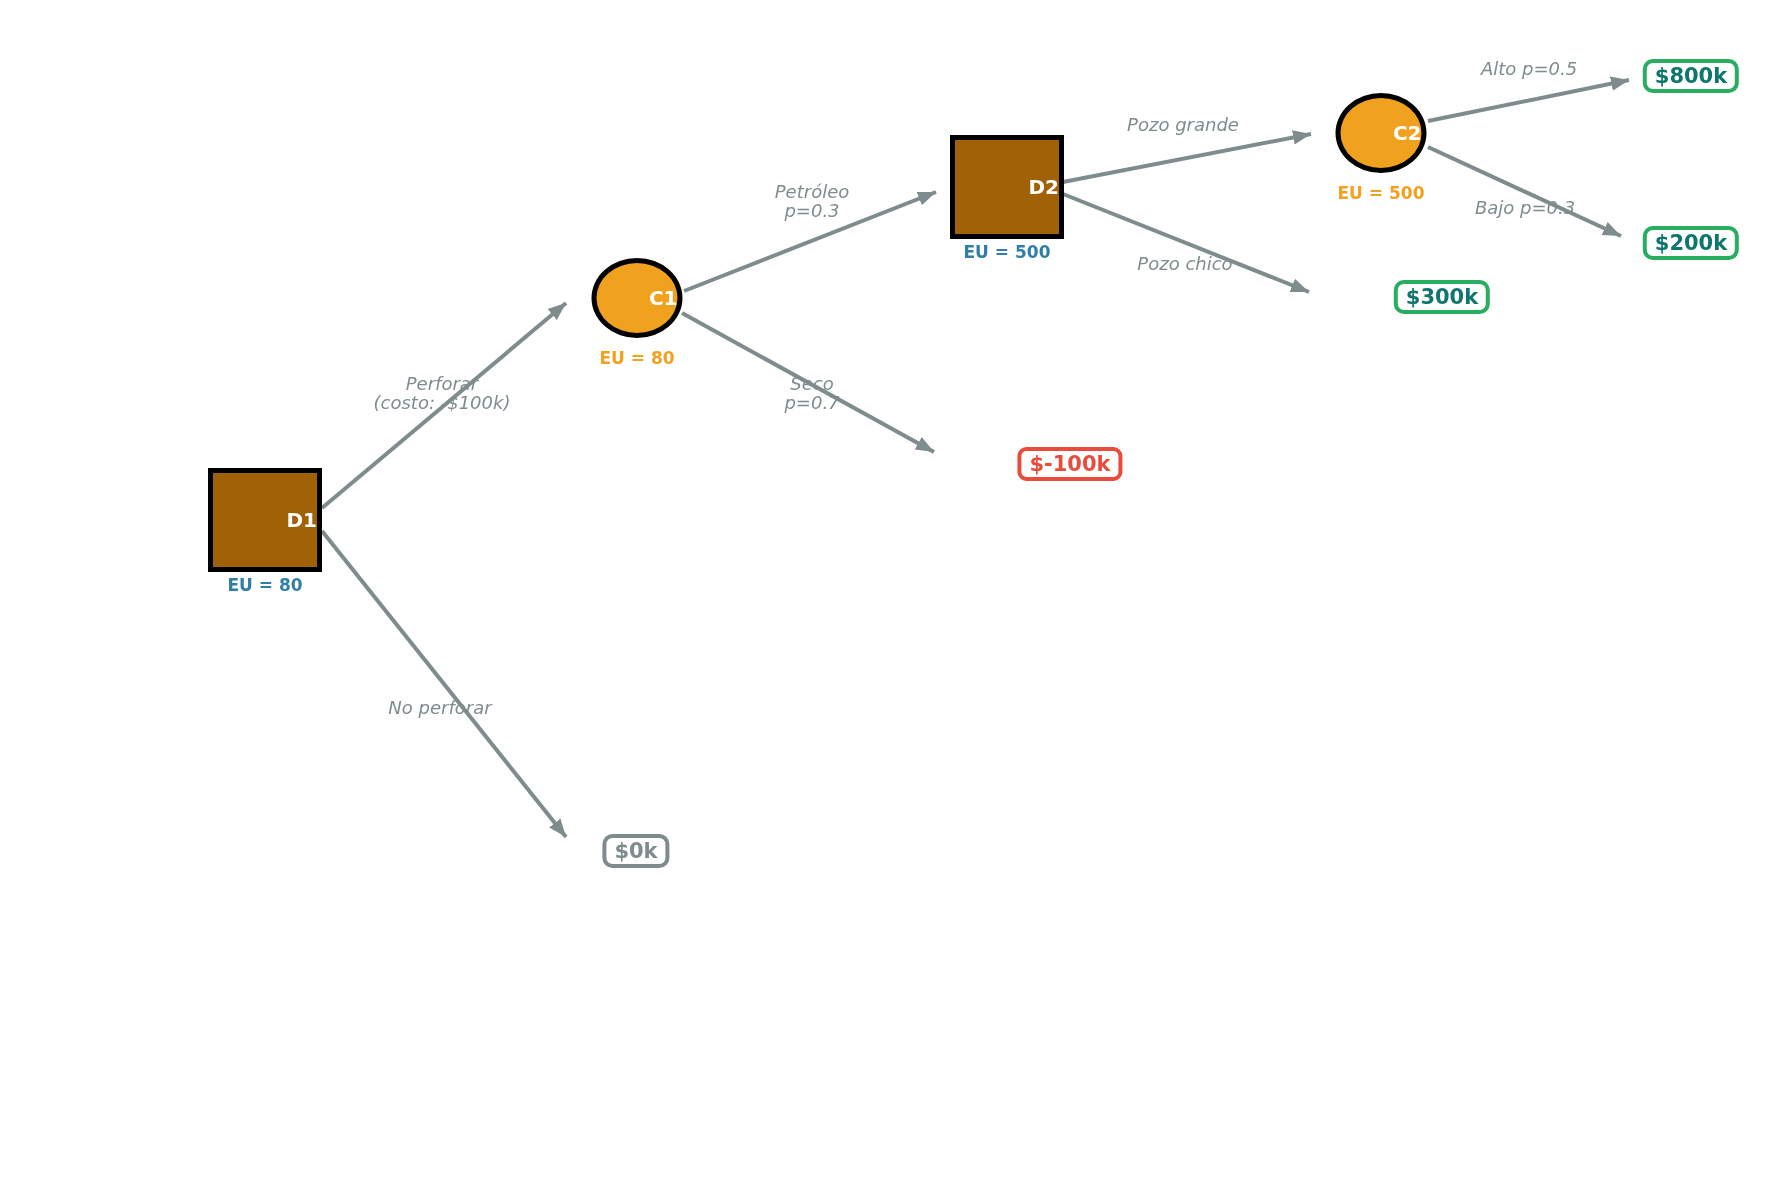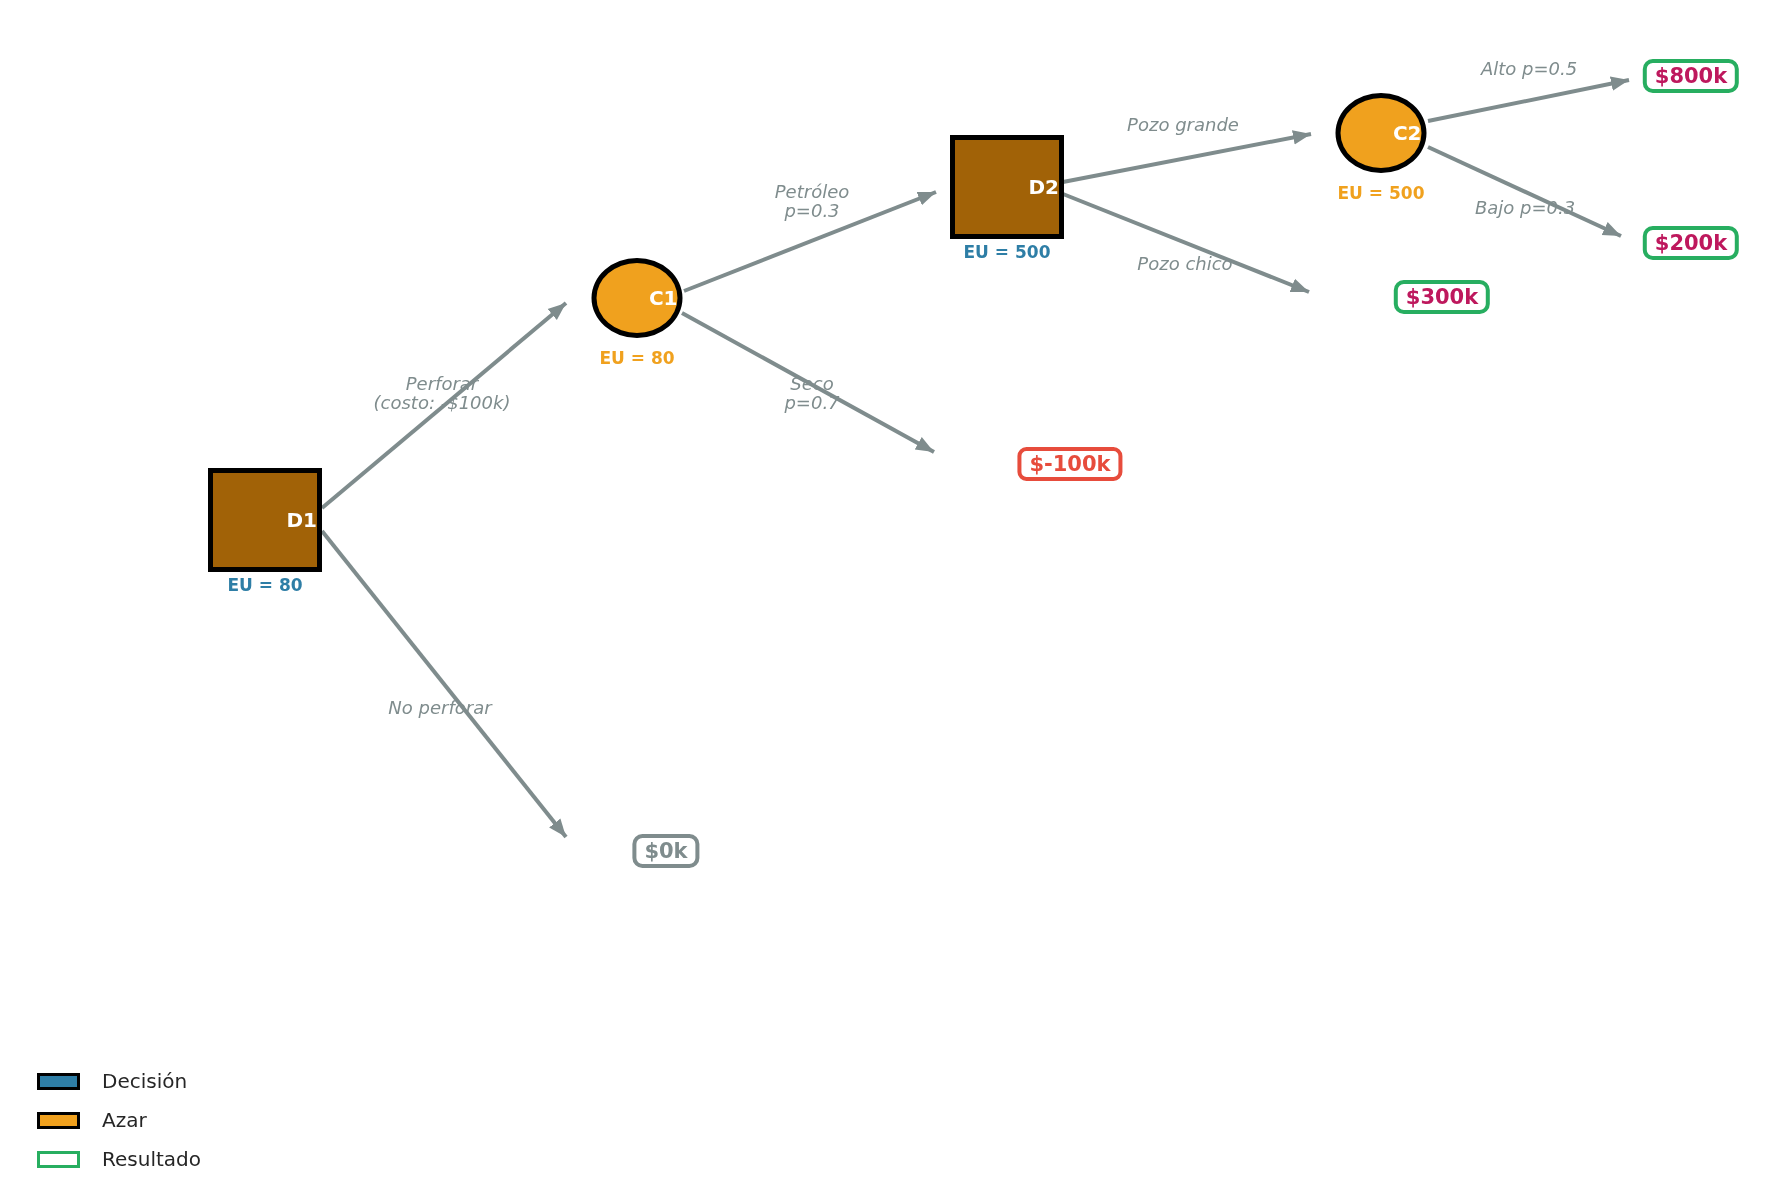--- a/index.html
+++ b/index.html
@@ -15,23 +15,23 @@
   .node.ellipse { width:91px;  height:80px; border-radius:50%; }
   .node.decision { background:#a16207; }
   .node.chance   { background:#f0a11e; }
   .eu-label { position:absolute; transform:translate(-50%,-50%); font-weight:bold;
               font-size:17px; white-space:nowrap; }
   .eu-label.decision { color:#2e7ea6; }
   .eu-label.chance   { color:#f0a11e; }
   .outcome { position:absolute; transform:translate(-50%,-50%); background:#fff;
              border:4px solid; border-radius:10px; padding:1px 8px; font-weight:bold;
              font-size:21px; white-space:nowrap; }
-  .outcome.green { border-color:#27ae60; color:#be185d;text-align:right; }
+  .outcome.green { border-color:#27ae60; color:#0f766e;text-align:right; }
   .outcome.red   { border-color:#e74c3c; color:#e74c3c; }
-  .outcome.gray  { border-color:#7f8c8d; color:#7f8c8d;margin-left:30px; }
+  .outcome.gray  { border-color:#7f8c8d; color:#7f8c8d; }
   .edge-label { position:absolute; transform:translate(-50%,-50%); font-style:italic;
                 font-size:18px; color:#7f8c8d; text-align:center; white-space:pre-line;
                 line-height:1.06; }
   .legend { position:absolute; left:37px; top:1069px; }
   .legend-row { display:flex; align-items:center; margin-bottom:15px; }
   .legend-swatch { width:43px; height:17px; box-sizing:border-box; margin-right:22px; }
   .legend-swatch.decision { background:#2e7ea6; border:3px solid #000; }
   .legend-swatch.chance   { background:#f0a11e; border:3px solid #000; }
   .legend-swatch.result   { background:#fff;    border:3px solid #27ae60; }
   .legend-label { font-size:20px; color:#262626; }
@@ -90,28 +90,14 @@
       <div class="edge-label" style="left: 812px; top: 201px;">Petróleo
 p=0.3</div>
       <div class="edge-label" style="left: 812px; top: 393px;">Seco
 p=0.7</div>
       <div class="edge-label" style="left: 1183px; top: 125px;">Pozo grande</div>
       <div class="edge-label" style="left: 1185px; top: 264px;">Pozo chico</div>
       <div class="edge-label" style="left: 1529px; top: 69px;">Alto p=0.5</div>
       <div class="edge-label" style="left: 1525px; top: 208px;">Bajo p=0.3</div>
     </div>
 
-  <div class="legend">
-    <div class="legend-row">
-      <span class="legend-swatch decision"></span>
-      <span class="legend-label">Decisión</span>
-    </div>
-    <div class="legend-row">
-      <span class="legend-swatch chance"></span>
-      <span class="legend-label">Azar</span>
-    </div>
-    <div class="legend-row">
-      <span class="legend-swatch result"></span>
-      <span class="legend-label">Resultado</span>
-    </div>
-  </div>
 
 </div>
 
 </body></html>

